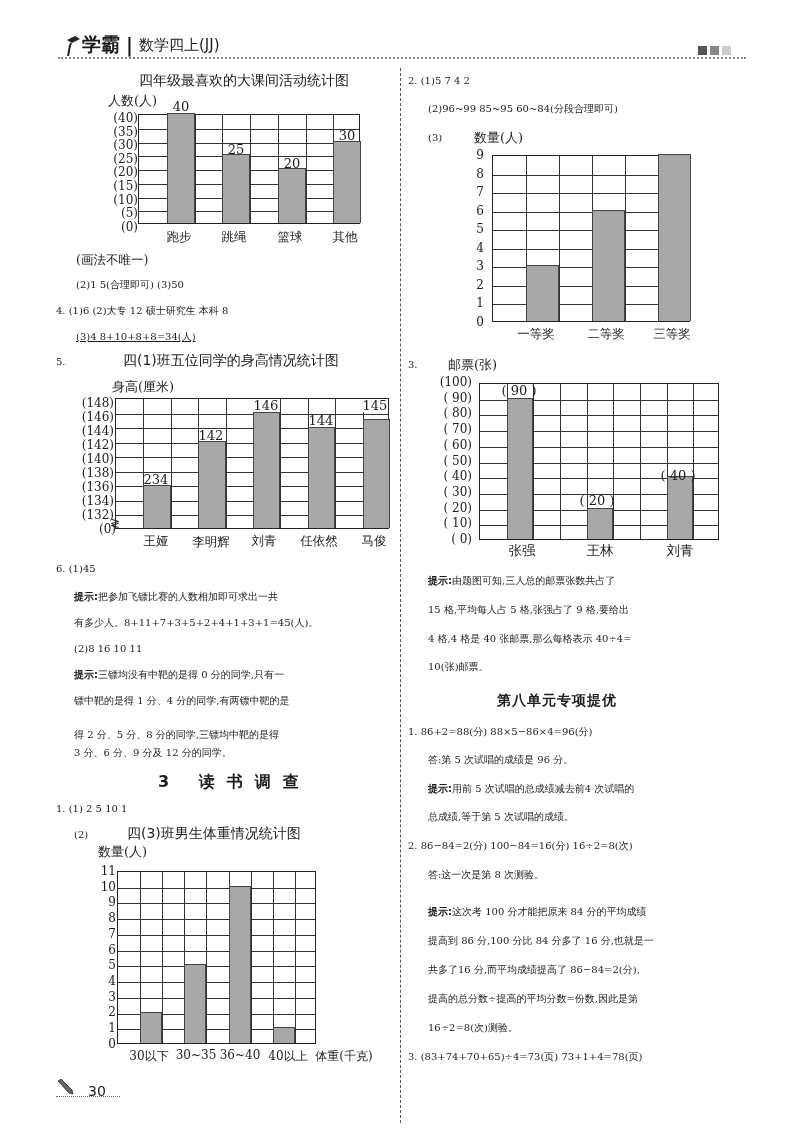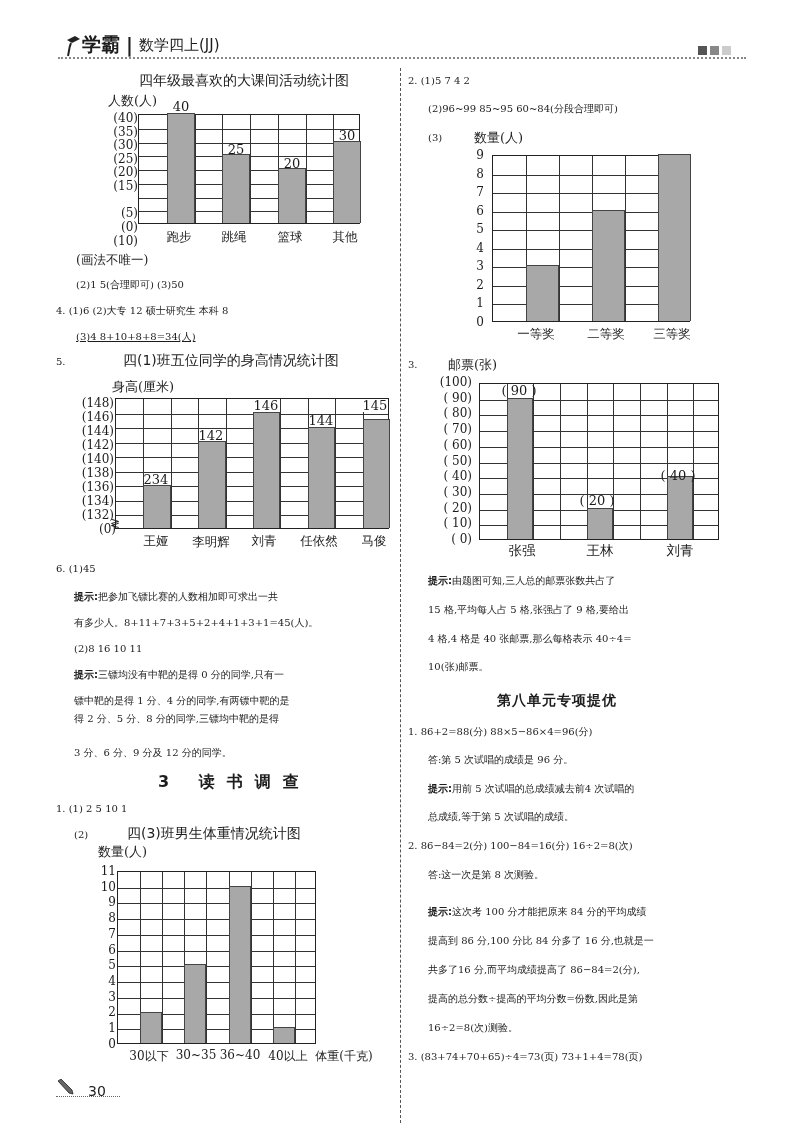--- a/index.html
+++ b/index.html
@@ -54,21 +54,21 @@
 
 <div class="abs chart-title" style="left:139px; top:72px;">四年级最喜欢的大课间活动统计图</div>
 <div class="abs txt" style="left:108px; top:92px; font-size:13px;">人数(人)</div>
 <div class="abs" style="left:102px; top:112px; width:36px; height:116px;">
   <div class="tick" style="top:0px; right:0;">(40)</div>
   <div class="tick" style="top:13.6px; right:0;">(35)</div>
   <div class="tick" style="top:27.2px; right:0;">(30)</div>
   <div class="tick" style="top:40.8px; right:0;">(25)</div>
   <div class="tick" style="top:54.4px; right:0;">(20)</div>
   <div class="tick" style="top:68px; right:0;">(15)</div>
-  <div class="tick" style="top:81.6px; right:0;margin-top:41px;">(10)</div>
+  <div class="tick" style="top:81.6px; right:0;">(10)</div>
   <div class="tick" style="top:95.2px; right:0;">(5)</div>
   <div class="tick" style="top:108.8px; right:0;">(0)</div>
 </div>
 <div class="grid" style="left:138px; top:114px; width:222px; height:110px;">
   <div class="gline-h" style="top:13.75px"></div>
     <div class="gline-h" style="top:27.5px"></div>
     <div class="gline-h" style="top:41.25px"></div>
   <div class="gline-h" style="top:55px"></div>
     <div class="gline-h" style="top:68.75px"></div>
     <div class="gline-h" style="top:82.5px"></div>
@@ -149,21 +149,21 @@
 <div class="xlab" style="left:246px; top:533px; width:36px;">刘青</div>
 <div class="xlab" style="left:294px; top:533px; width:50px;">任依然</div>
 <div class="xlab" style="left:356px; top:533px; width:36px;">马俊</div>
 
 <div class="abs txt" style="left:56px; top:560px;">6. (1)45</div>
 <div class="abs txt" style="left:74px; top:588px;"><span class="hint-b">提示:</span><span>把参加飞镖比赛的人数相加即可求出一共</span></div>
 <div class="abs txt" style="left:74px; top:614px;">有多少人。8+11+7+3+5+2+4+1+3+1=45(人)。</div>
 <div class="abs txt" style="left:74px; top:640px;">(2)8   16   10   11</div>
 <div class="abs txt" style="left:74px; top:666px;text-align:center;"><span class="hint-b">提示:</span><span>三镖均没有中靶的是得 0 分的同学,只有一</span></div>
 <div class="abs txt" style="left:74px; top:692px;">镖中靶的是得 1 分、4 分的同学,有两镖中靶的是</div>
-<div class="abs txt" style="left:74px; top:710px;">得 2 分、5 分、8 分的同学,三镖均中靶的是得</div>
+<div class="abs txt" style="left:74px; top:726px;">得 2 分、5 分、8 分的同学,三镖均中靶的是得</div>
 <div class="abs txt" style="left:74px; top:744px;">3 分、6 分、9 分及 12 分的同学。</div>
 
 <div class="abs section-title" style="left:158px; top:772px;">3 读书调查</div>
 <div class="abs txt" style="left:56px; top:800px;">1. (1) 2   5   10   1</div>
 <div class="abs txt" style="left:74px; top:826px;">(2)</div>
 <div class="abs chart-title" style="left:127px; top:825px;">四(3)班男生体重情况统计图</div>
 <div class="abs txt" style="left:98px; top:843px; font-size:13px;">数量(人)</div>
 <div class="abs" style="left:96px; top:865px; width:20px; height:190px;">
   <div class="tick" style="top:0px; right:0;">11</div>
   <div class="tick" style="top:15.7px; right:0;">10</div>

